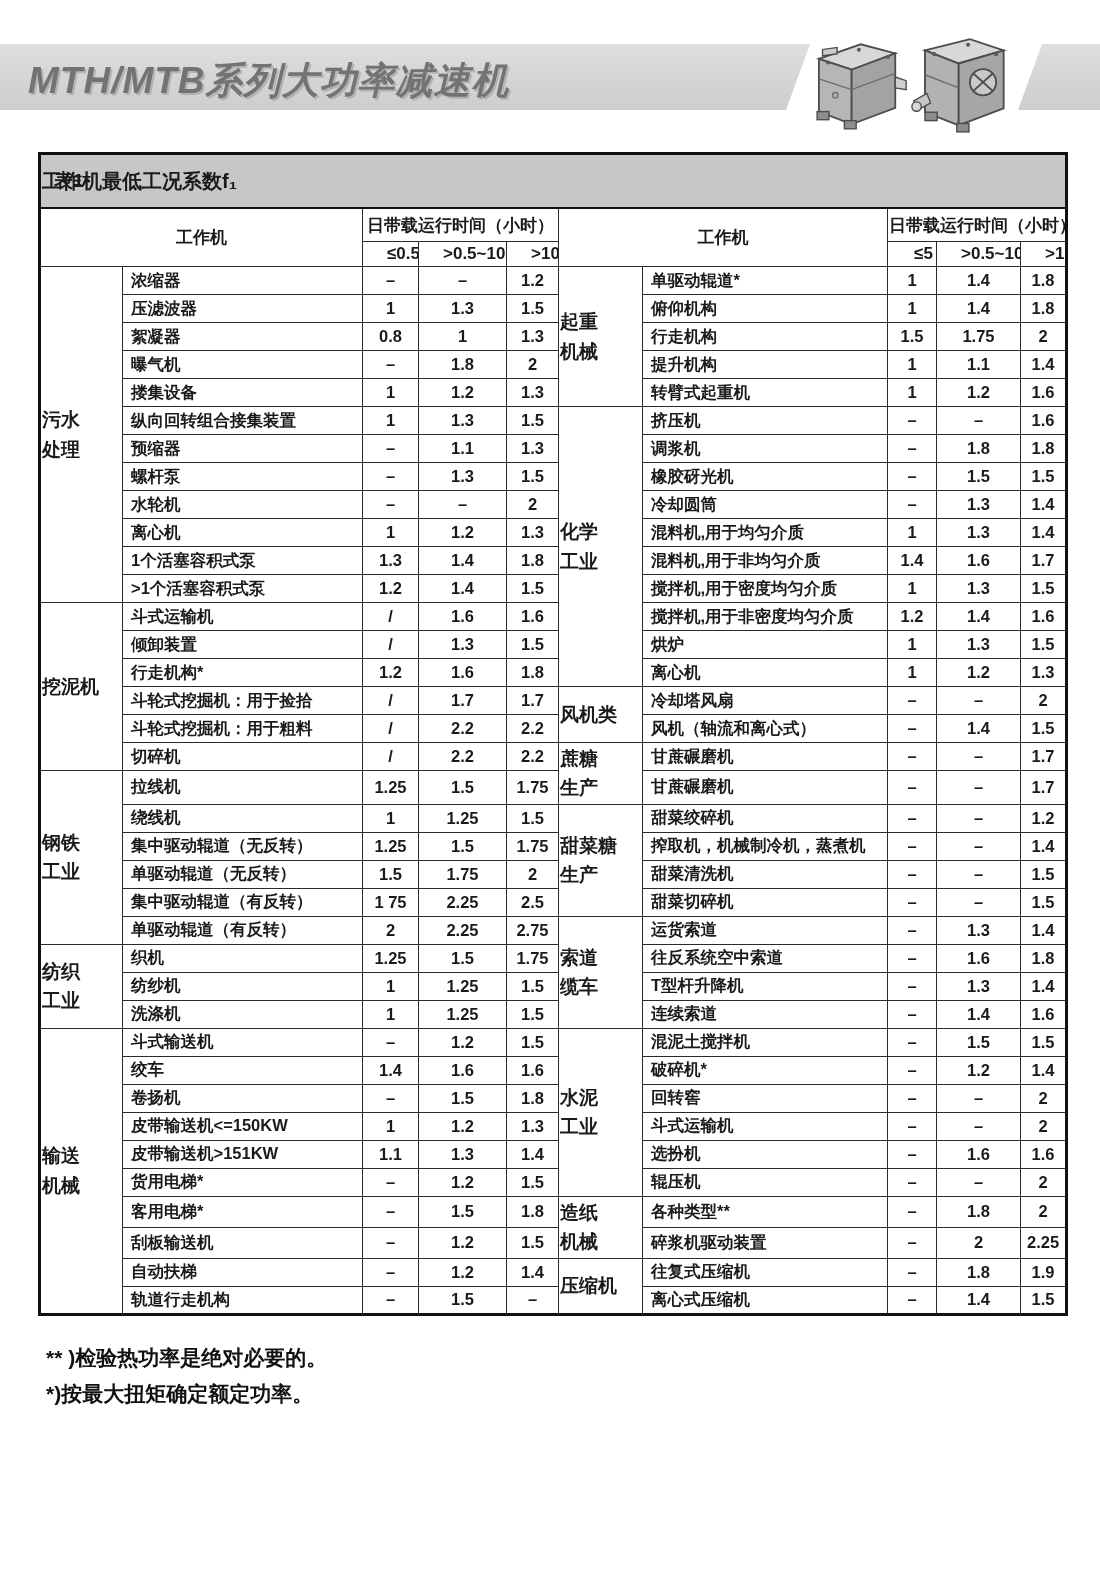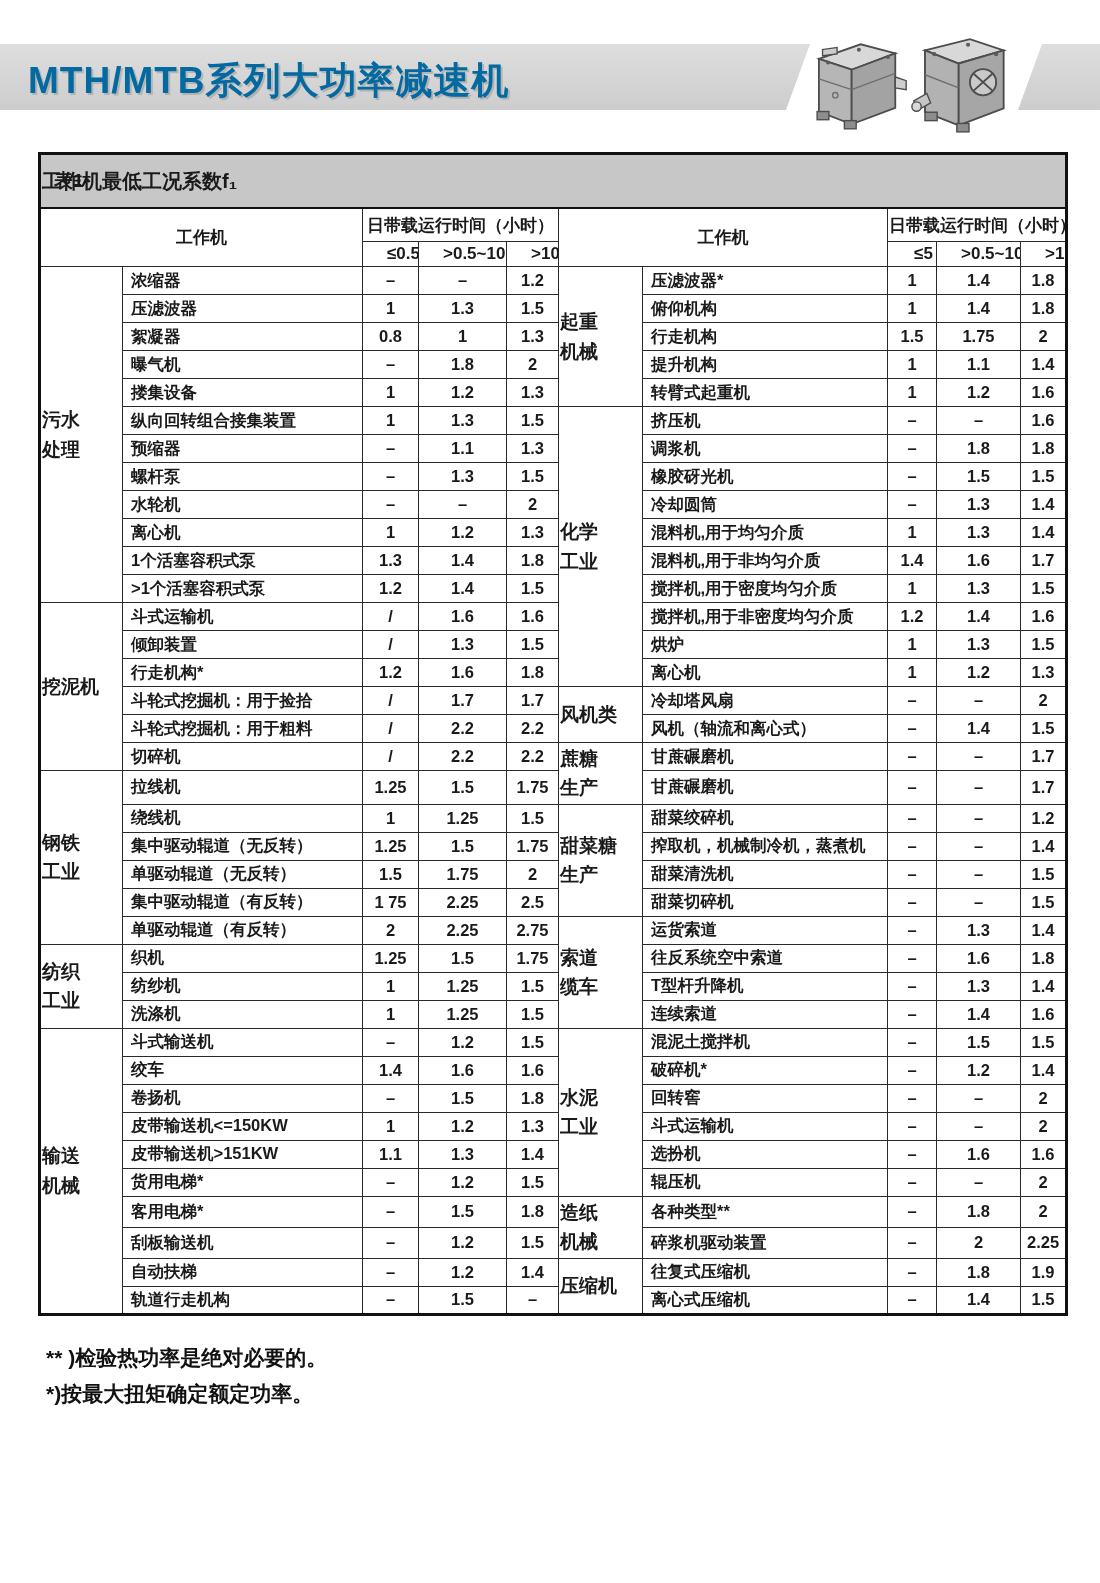--- a/index.html
+++ b/index.html
@@ -6,21 +6,21 @@
   body{
     width:1100px;height:1583px;background:#ffffff;position:relative;
     font-family:"Liberation Sans","DejaVu Sans",sans-serif;color:#1a1a1a;
   }
   
   .band{position:absolute;left:0;top:44px;width:1100px;height:66px;
     background:linear-gradient(180deg,#dedede 0%,#cdcdcd 100%);z-index:1;}
   .band-cutout{position:absolute;left:798px;top:40px;width:232px;height:74px;
     background:#ffffff;transform:skewX(-20deg);z-index:2;}
   .band-title{position:absolute;left:28px;top:56px;z-index:3;
-    font-size:37px;font-weight:bold;color:#0369a1;letter-spacing:1px;
+    font-size:37px;font-weight:bold;font-style:italic;color:#737373;letter-spacing:1px;
     text-shadow:2px 2px 0 rgba(120,120,120,0.35);}
   .gearbox{position:absolute;z-index:4;}
   #gearbox1{left:808px;top:18px;}
   #gearbox2{left:910px;top:20px;}
   
   table.tbl{position:absolute;left:38px;top:152px;width:1027px;
     border-collapse:collapse;table-layout:fixed;z-index:5;}
   table.tbl{border:3px solid #111;}
   .tbl td{border:1.5px solid #2a2a2a;overflow:hidden;white-space:nowrap;}
   .titlerow td{background:#c7c7c7;height:50px;border-bottom:2px solid #111;}
@@ -115,21 +115,21 @@
       <td>&gt;0.5~10</td>
       <td>&gt;10</td>
     </tr>
   <tr class="bodyrow">
         <td rowspan="12" class="cat">污水<br>处理</td>
         <td class="name">浓缩器</td>
         <td class="val">–</td>
         <td class="val">–</td>
         <td class="val">1.2</td>
         <td rowspan="5" class="cat">起重<br>机械</td>
-        <td class="name">压滤波器*</td>
+        <td class="name">单驱动辊道*</td>
         <td class="val">1</td>
         <td class="val">1.4</td>
         <td class="val">1.8</td>
       </tr>
       <tr class="bodyrow">
         <td class="name">压滤波器</td>
         <td class="val">1</td>
         <td class="val">1.3</td>
         <td class="val">1.5</td>
         <td class="name">俯仰机构</td>

